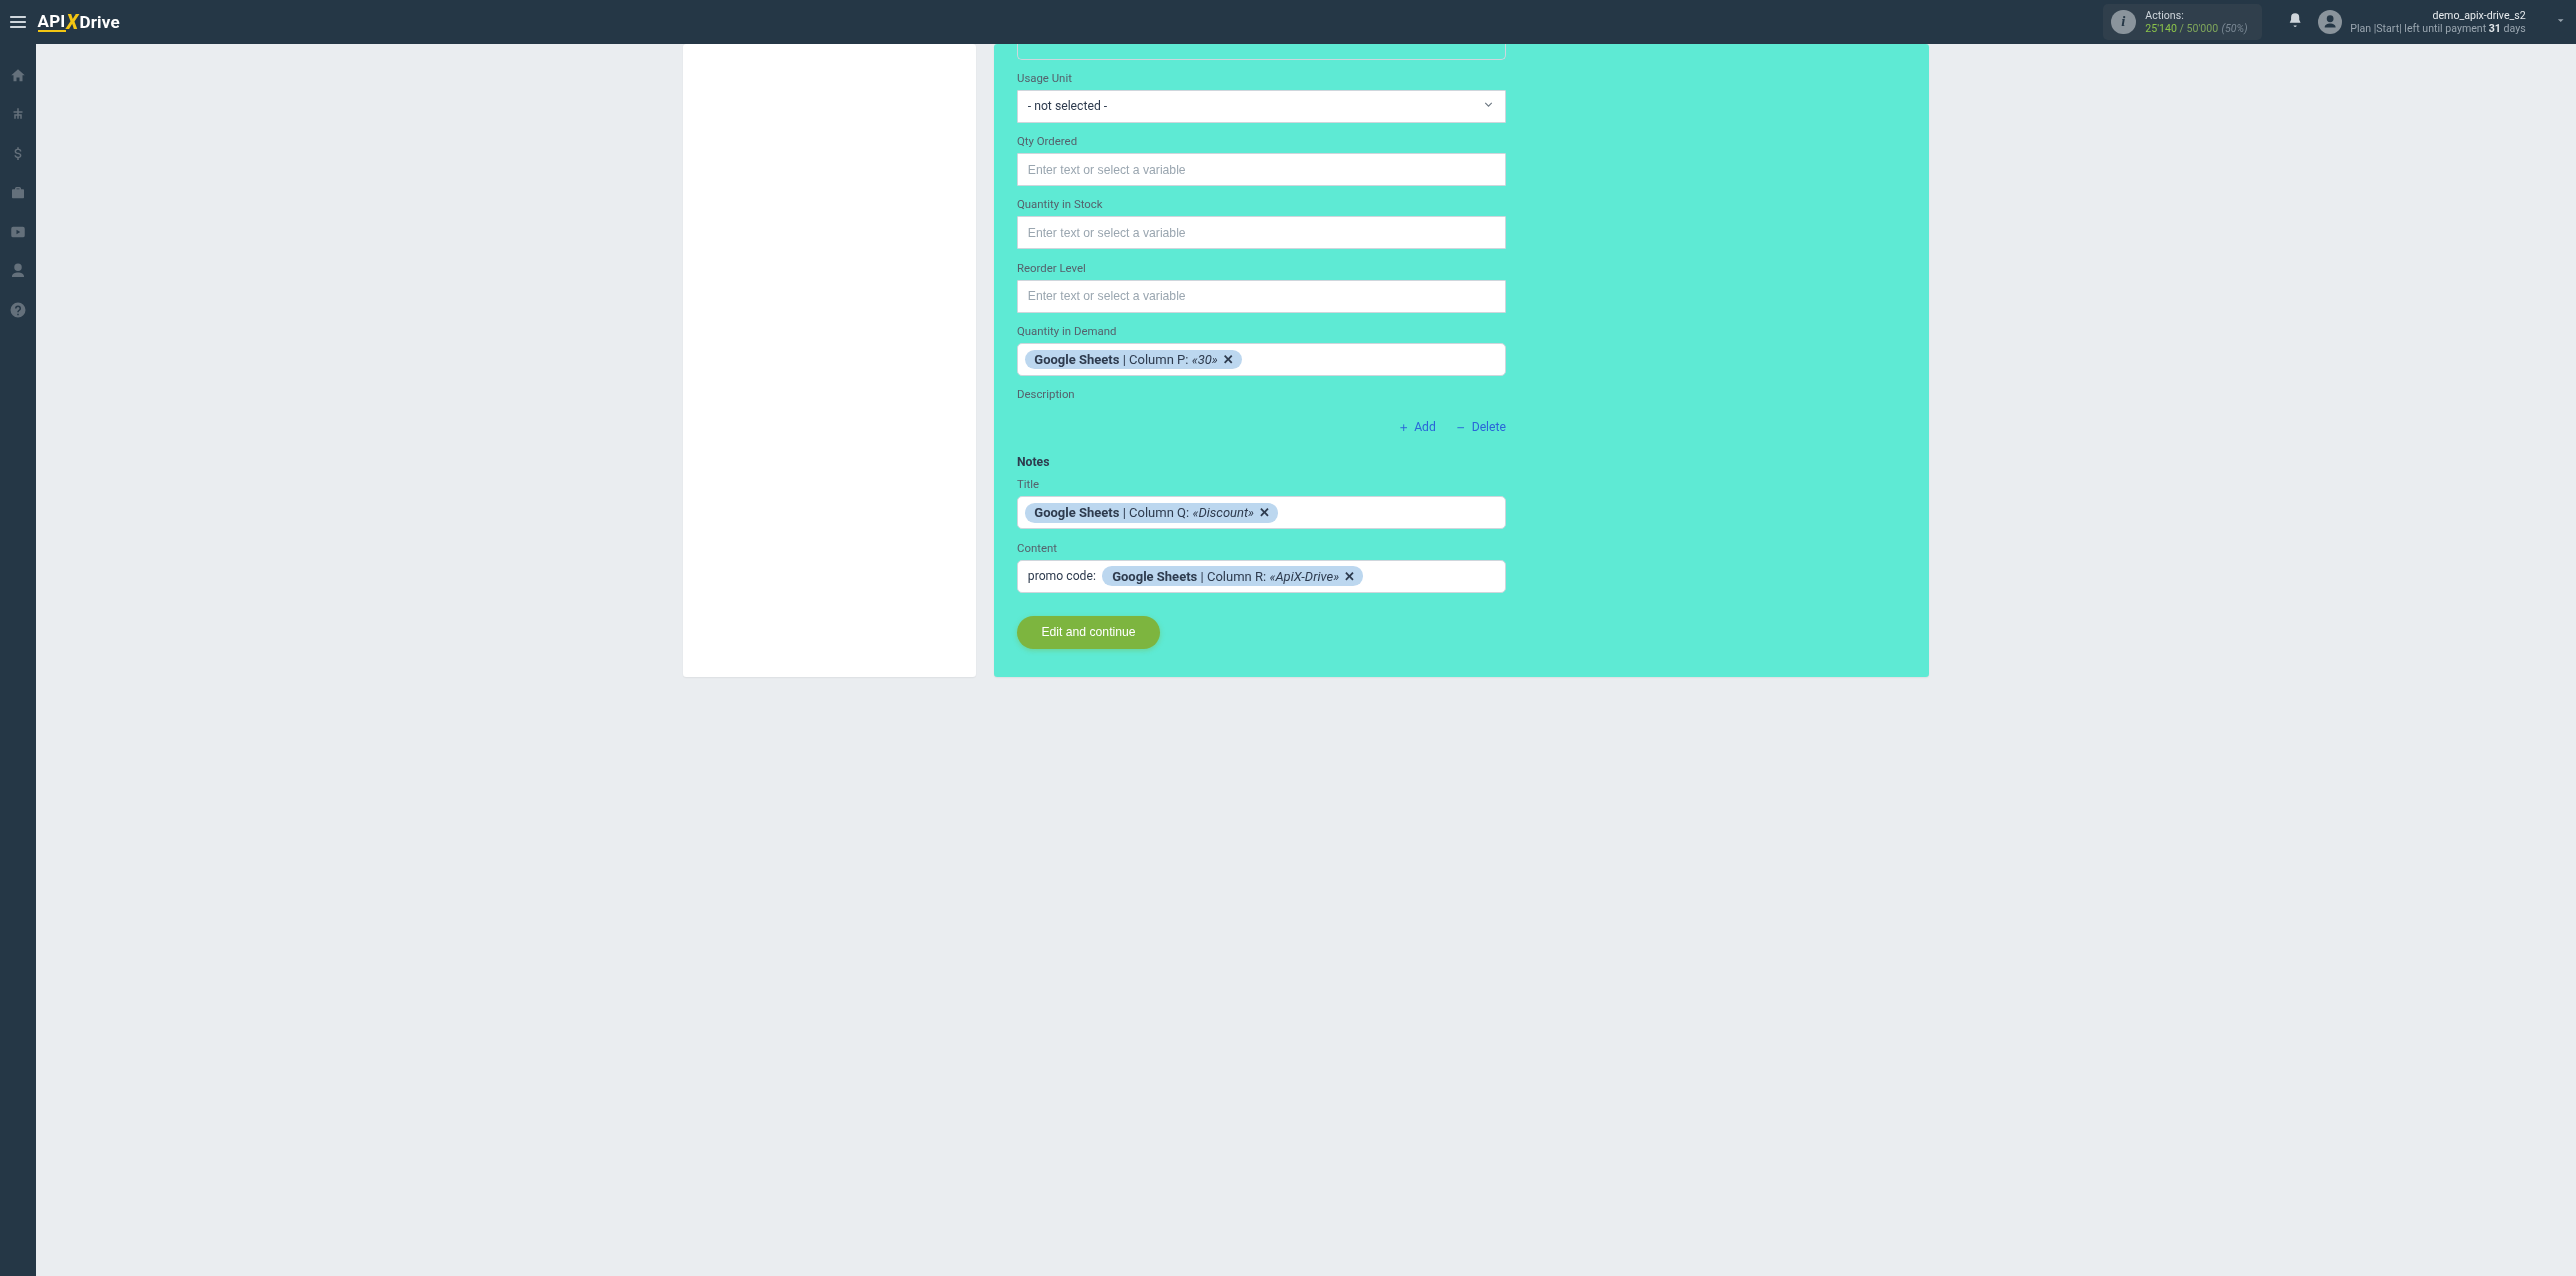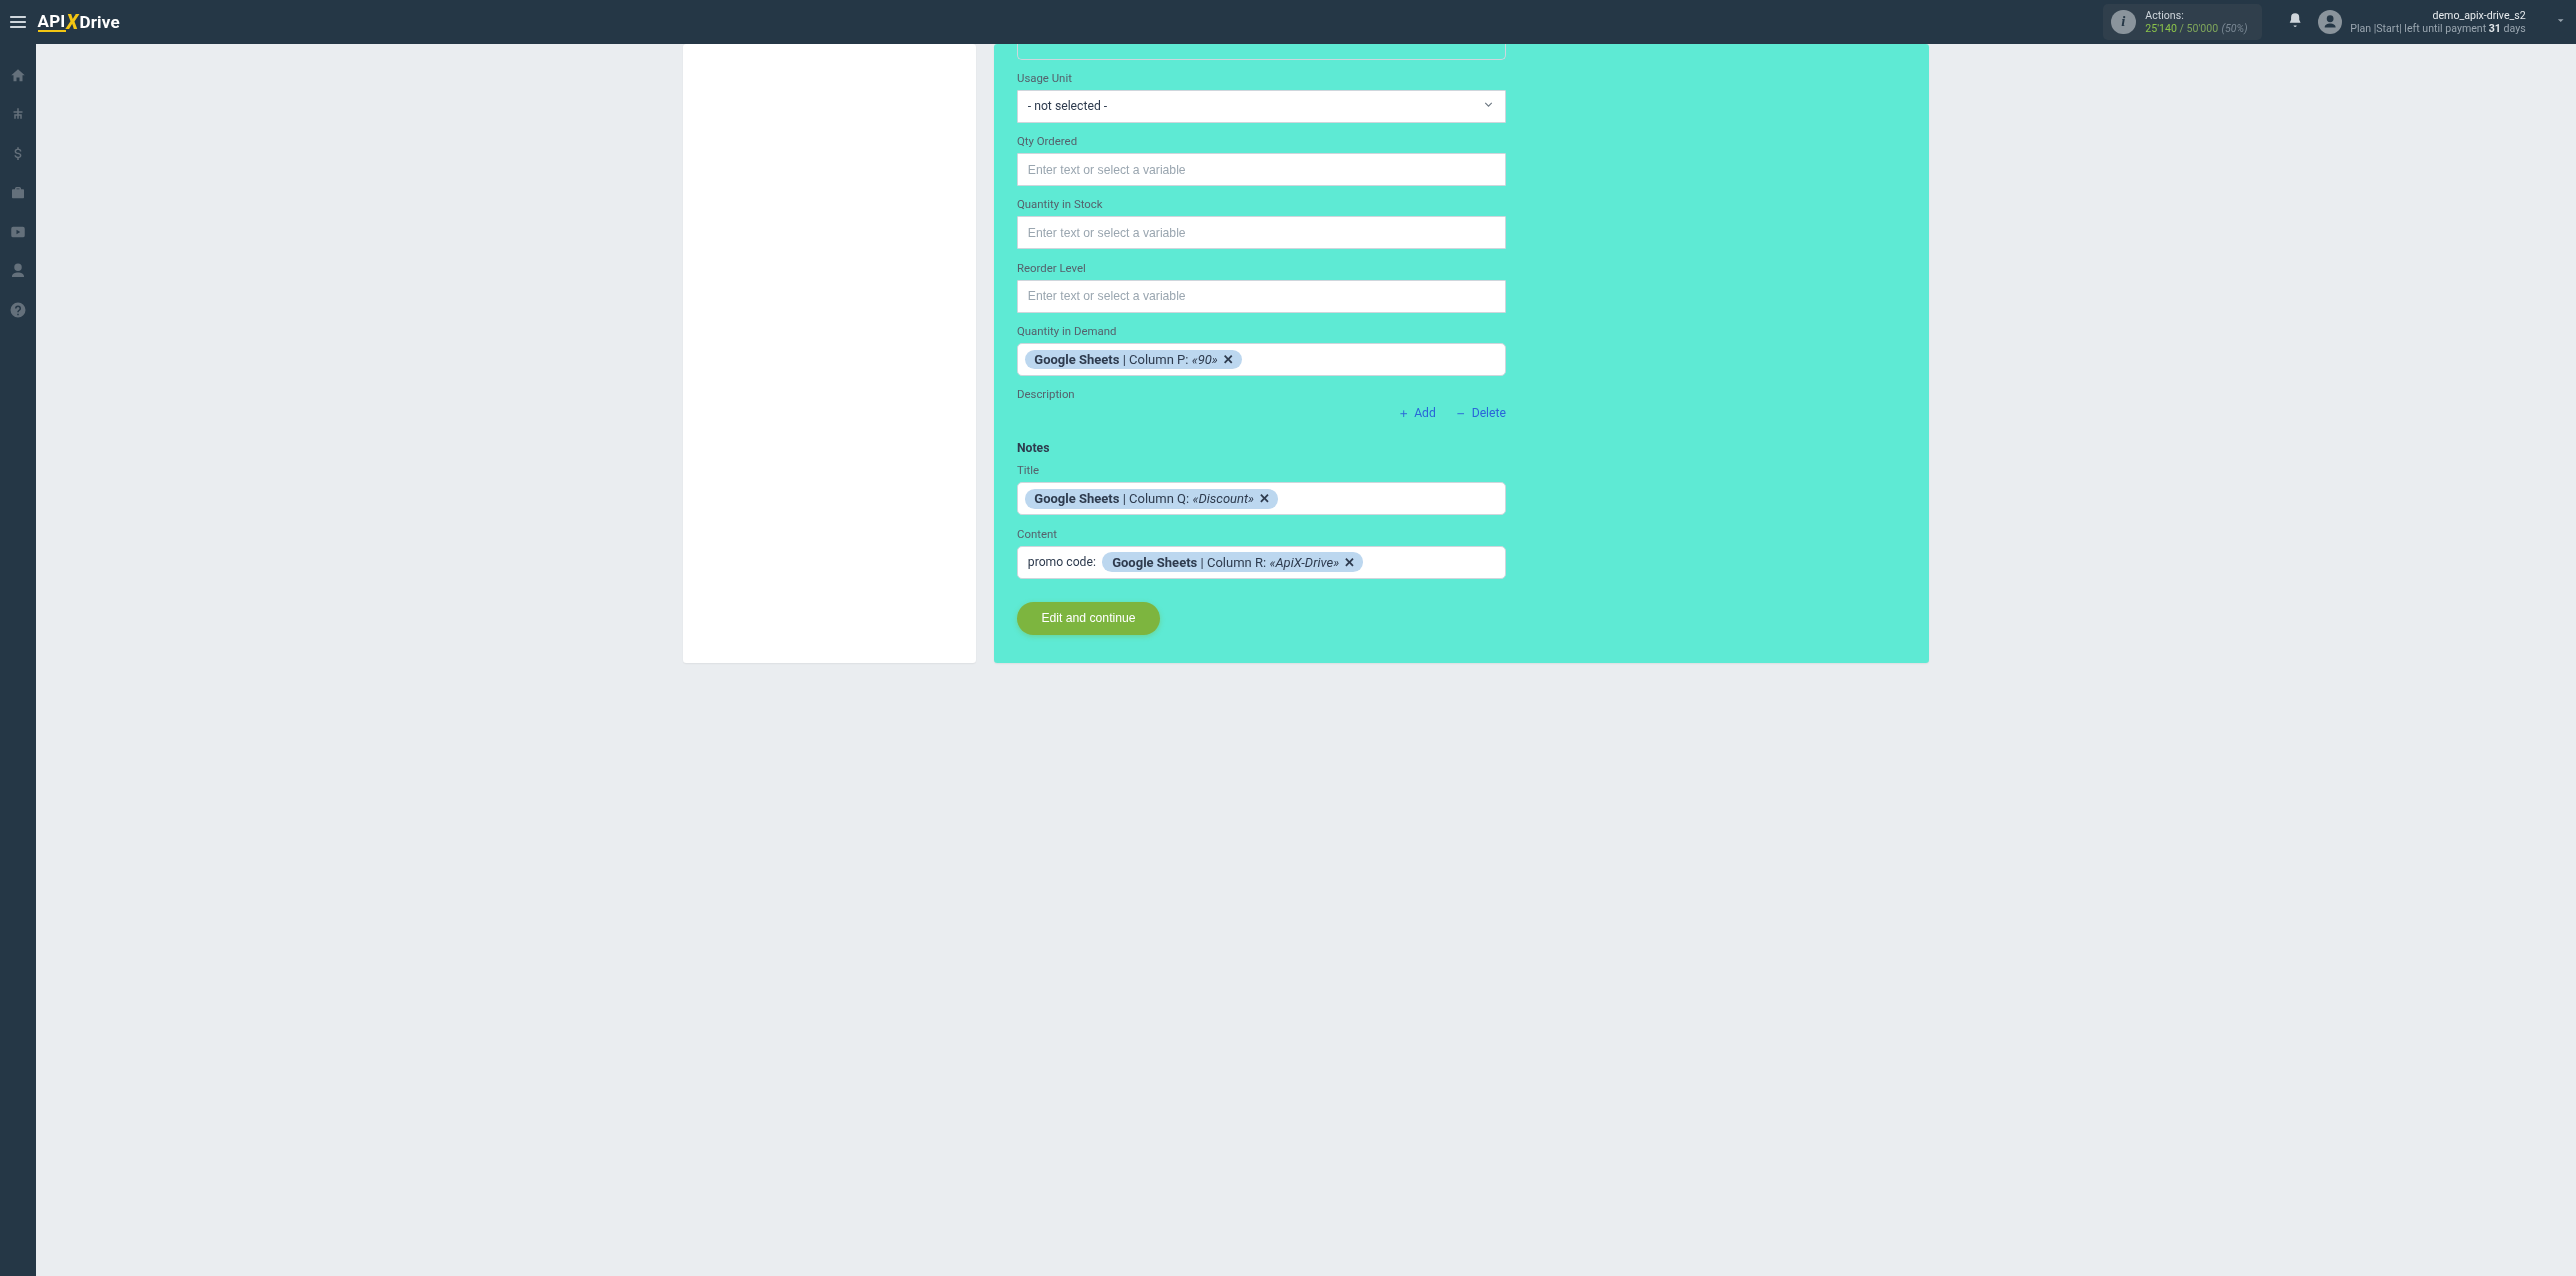--- a/index.html
+++ b/index.html
@@ -100,21 +100,21 @@
   }
   .token {
     background:#bcd7ef; color:#2e3b4e; border-radius:9.8px; padding:2.4px 8.1px 2.4px 9.8px;
     display:inline-flex; align-items:center; gap:3.3px; font-size:13px;
   }
   .token b{ font-weight:700;}
   .token i{ font-style:italic;}
   .token .x{ font-weight:700; margin-left:1.6px; cursor:pointer;}
   .plain-prefix{ font-size:12.2px; color:#2e3b4e; margin-left:3.3px; margin-right:1.6px;}
   .row-actions{
-    display:flex; justify-content:flex-end; gap:19.5px; margin-top:5px;
+    display:flex; justify-content:flex-end; gap:19.5px; margin-top:19px;
     color:#2a66d8; font-size:12.2px;align-items:center;
   }
   .row-actions .act{ display:flex; align-items:center; gap:4.9px; cursor:pointer;}
   .row-actions .act svg{ width:11.4px;height:11.4px; stroke:#2a66d8; stroke-width:2; fill:none;}
   .cta{
     margin-top:23px; background:#7db53f; color:#fff; border:none; border-radius:814px;
     height:33px; padding:0 24.4px; font-size:12.2px; cursor:pointer;
     box-shadow:0 1.6px 4.9px rgba(125,181,63,0.4);
   }
   .hidden-top-input{
@@ -241,21 +241,21 @@
             <input class="input" placeholder="Enter text or select a variable" style="">
           </div>
 
           
           <div class="fgroup">
             <label class="flabel">Quantity in Demand</label>
             <div class="tokenbox">
               <span class="token">
                 <b>Google Sheets</b>
                   <span> | Column P: </span>
-                  <i>«90»</i>
+                  <i>«30»</i>
                 <span class="x">✕</span>
               </span>
             </div>
           </div>
 
           
           <div class="fgroup">
             <label class="flabel">Description</label>
           </div>
 

